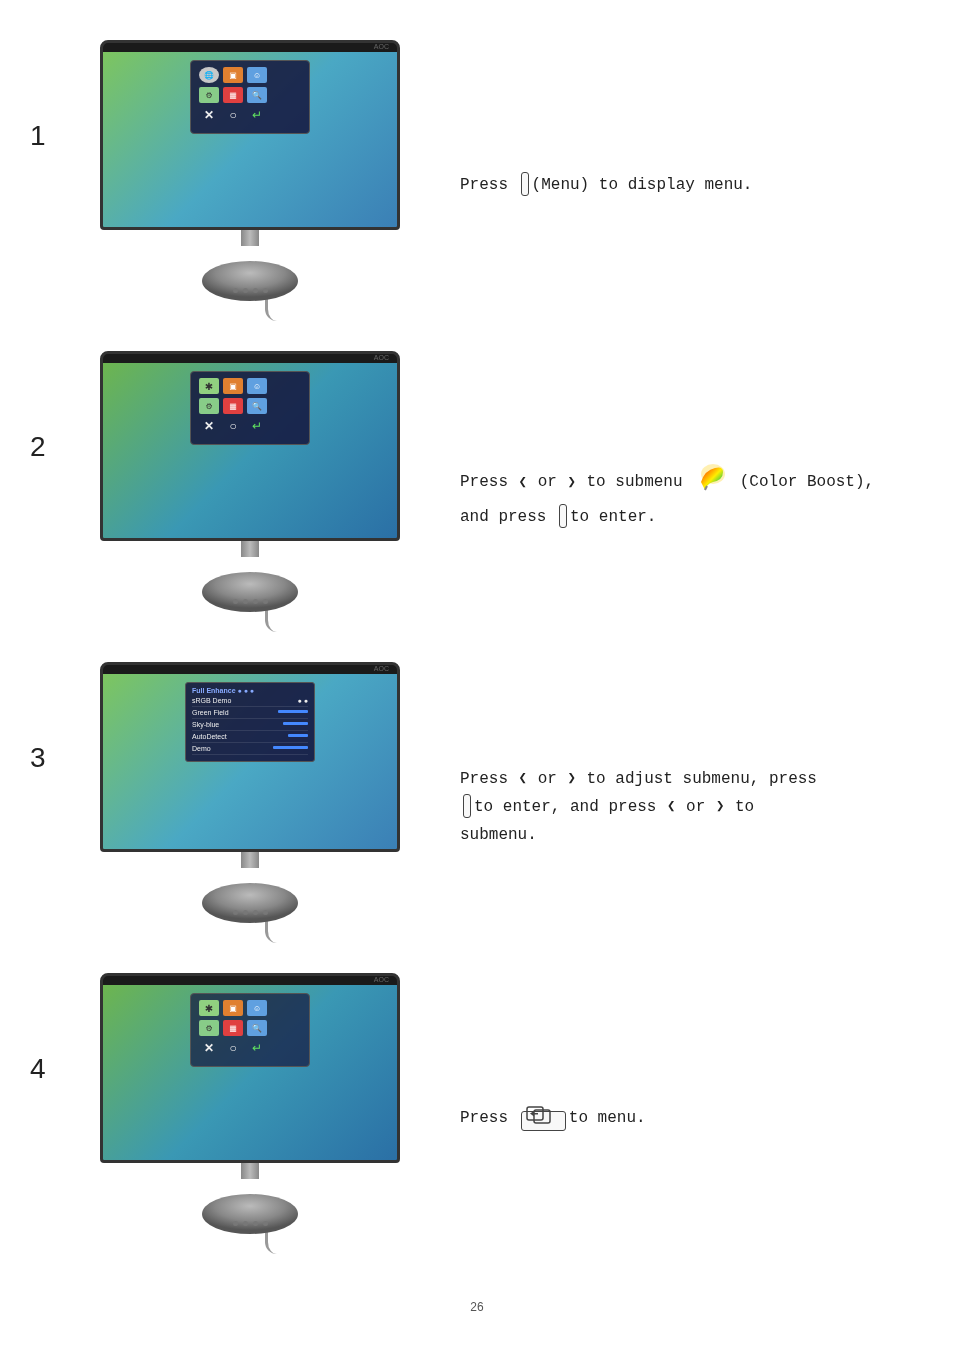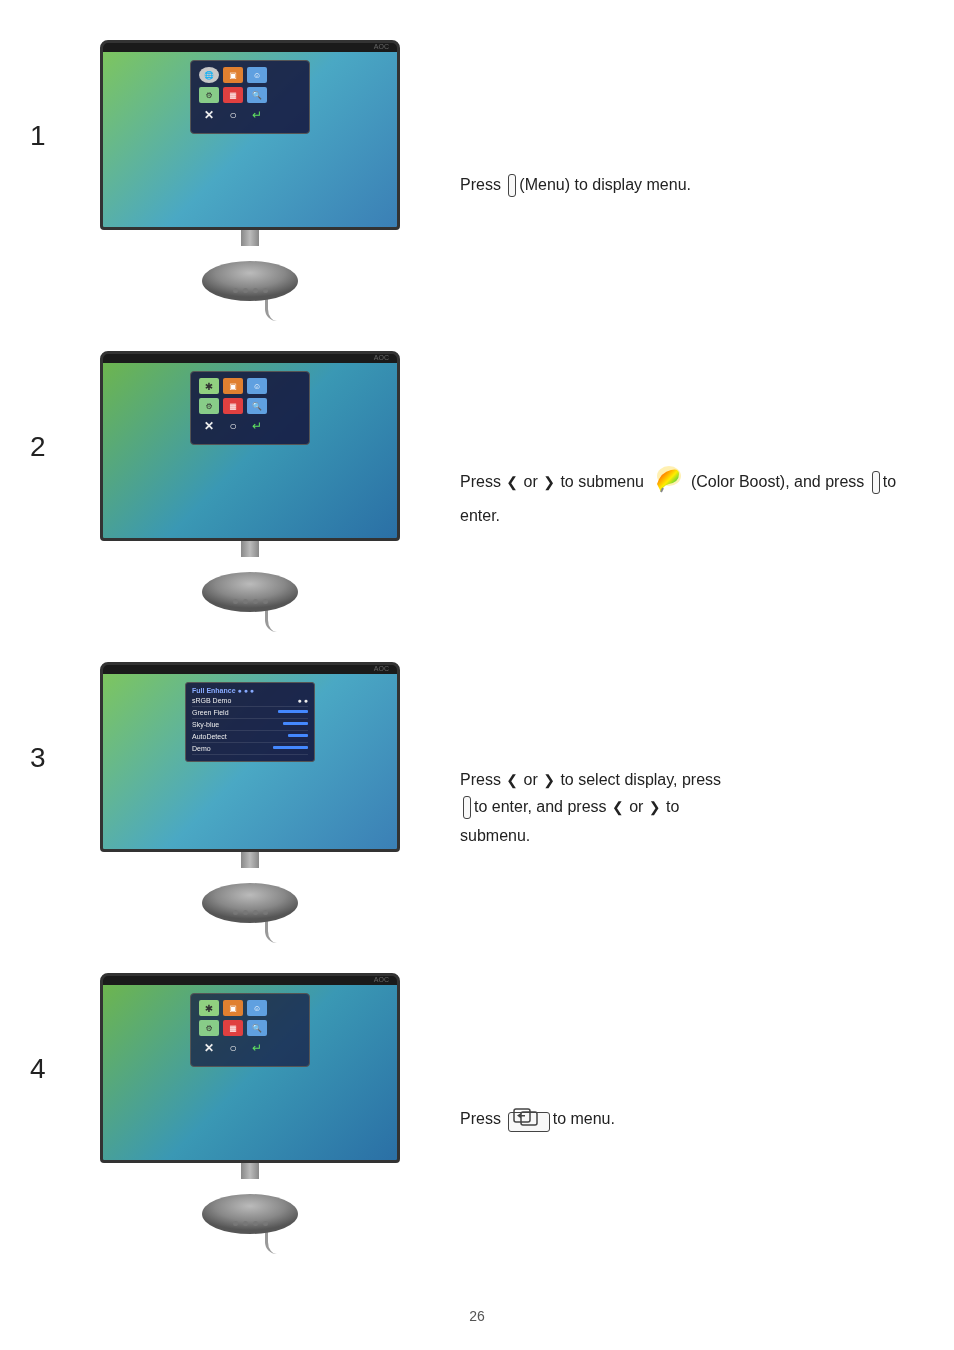--- a/index.html
+++ b/index.html
@@ -222,20 +222,21 @@
       padding-bottom: 2px;
     }
 
     
     .instruction-area {
       flex: 1;
       padding: 30px 20px 20px 40px;
       display: flex;
       flex-direction: column;
       line-height: 1.6;
+      font-family: Liberation Mono, monospace;
     }
 
     .instruction-text {
       font-size: 16px;
       color: #222;
       line-height: 1.7;
     }
 
     .instruction-text span {
       display: inline;
@@ -280,23 +281,23 @@
       padding: 2px 4px;
       margin: 0 3px;
       background: #f8f8f8;
       vertical-align: middle;
       font-size: 12px;
       gap: 2px;
     }
 
     .page-number {
       text-align: center;
-      font-size: 14px;
+      font-size: 12px;
       color: #555;
-      margin-top: 24px;
+      margin-top: 16px;
     }
 
     
     .stand-container {
       display: flex;
       flex-direction: column;
       align-items: center;
       margin-top: -2px;
     }
 
@@ -513,21 +514,21 @@
           <div class="monitor-cable" style="width:25px;height:35px;border-left:3px solid #999;border-bottom-left-radius:12px;margin-left:55px;margin-top:-15px;"></div>
         </div>
       </div>
     </div>
     <div class="instruction-area">
       <div class="instruction-text">
         <span>Press </span>
         <span class="btn-arrow-left">❮</span>
         <span> or </span>
         <span class="btn-arrow-right">❯</span>
-        <span> to select display, press</span>
+        <span> to adjust submenu, press</span>
         <br>
         <span class="btn-menu" style="margin-top:4px;">
           <span class="btn-menu-bar" style="height:8px;"></span>
           <span class="btn-menu-bar" style="height:11px;"></span>
           <span class="btn-menu-bar" style="height:8px;"></span>
         </span>
         <span> to enter, and press </span>
         <span class="btn-arrow-left">❮</span>
         <span> or </span>
         <span class="btn-arrow-right">❯</span>

